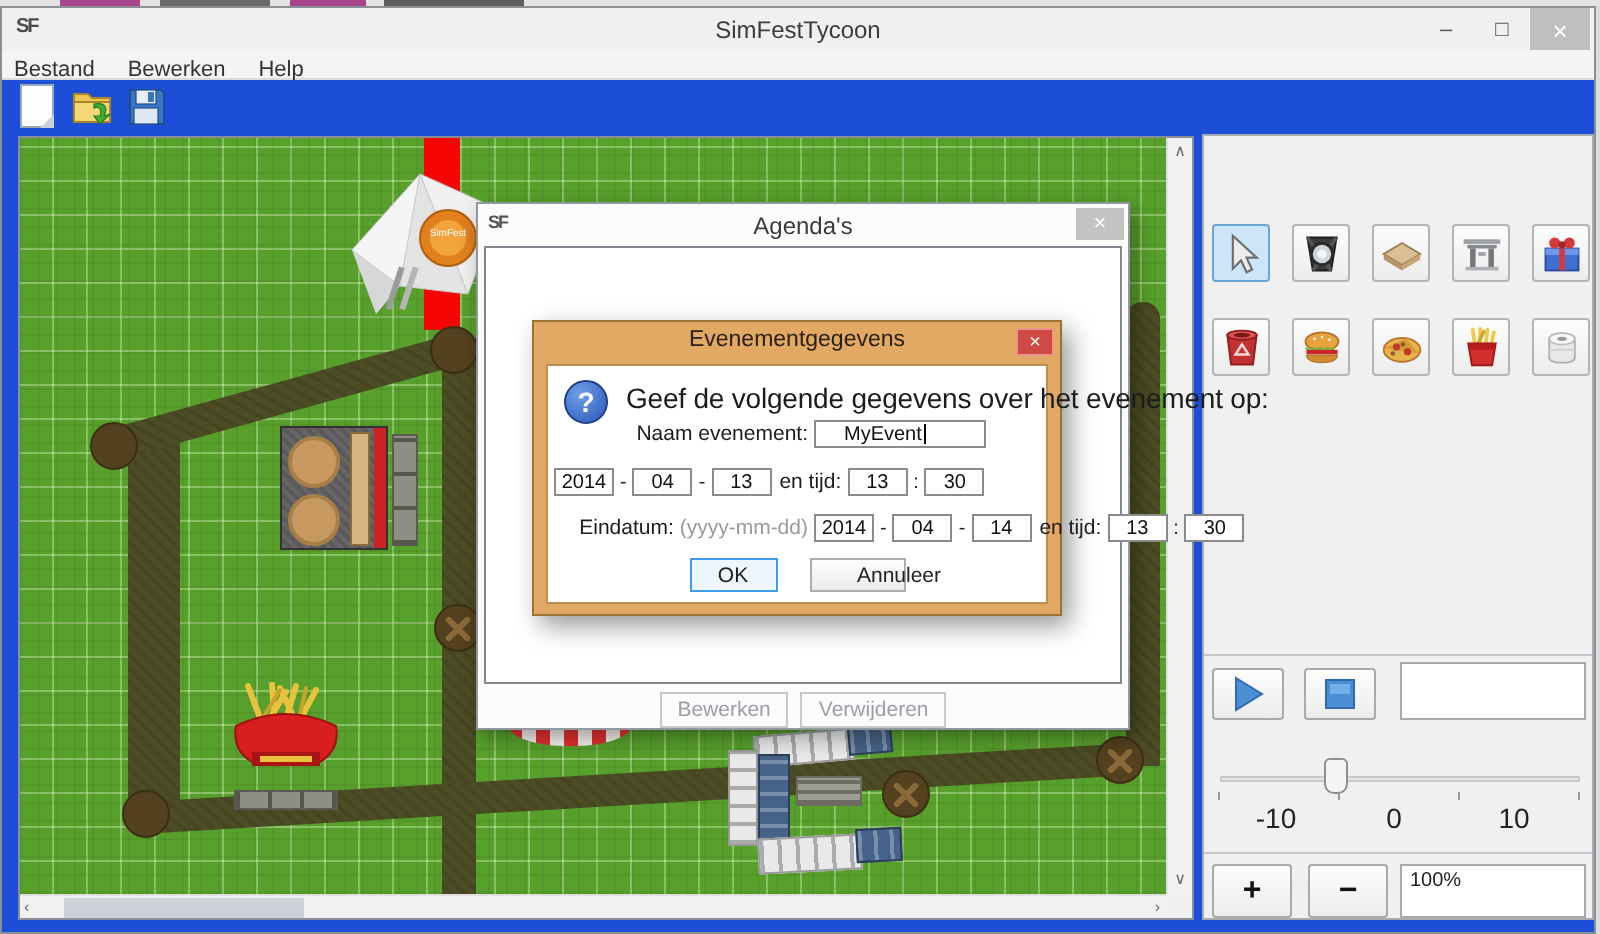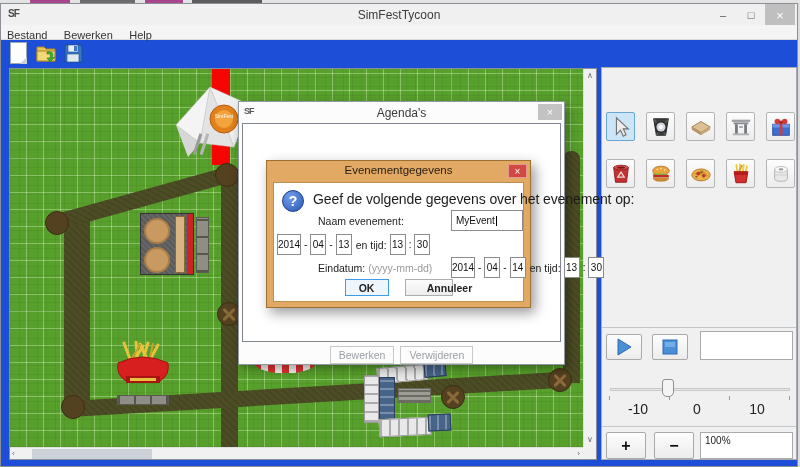--- a/index.html
+++ b/index.html
@@ -96,30 +96,30 @@
   .abtn.disabled{color:#9ba0a6;background:#fcfcfc;border-color:#c8c8c8;}
 
   
   .dlg-event{left:265px;top:156px;width:265px;height:148px;background:#e1a963;border:1px solid #9c7134;box-sizing:border-box;box-shadow:4px 5px 12px rgba(0,0,0,0.4);z-index:20;}
   .ev-title{left:0;top:3px;width:100%;text-align:center;font-size:11.5px;color:#2a2013;}
   .ev-close{right:3px;top:3px;width:19px;height:14px;background:#ce4a42;border:1px solid #e7958f;box-sizing:border-box;color:#fff;font-size:10px;display:flex;align-items:center;justify-content:center;}
   .ev-body{left:6px;top:21px;width:251px;height:120px;background:#fff;border:1px solid #b98f52;box-sizing:border-box;}
   .q-icon{left:8px;top:7px;width:22px;height:22px;border-radius:50%;background:radial-gradient(circle at 35% 30%,#6f9fe8,#2b57b8);border:1px solid #1d3f8c;box-sizing:border-box;color:#fff;font-size:14px;font-weight:bold;display:flex;align-items:center;justify-content:center;}
   .ev-prompt{left:39px;top:8px;font-size:14px;color:#1c1c1c;white-space:nowrap;letter-spacing:-0.1px;}
   .frow{position:absolute;left:0;width:100%;display:flex;align-items:center;}
-  .flabel{width:130px;flex:none;font-size:10.5px;color:#1c1c1c;white-space:nowrap;margin-left:44px;}
+  .flabel{width:130px;flex:none;text-align:right;font-size:10.5px;color:#1c1c1c;white-space:nowrap;}
   .fhint{color:#9a9a9a;}
-  .tbox{height:21px;border:1px solid #8b8b8b;background:#fff;box-sizing:border-box;font-size:10px;color:#111;display:flex;align-items:center;padding:0 4px;}
+  .tbox{height:14px;border:1px solid #8b8b8b;background:#fff;box-sizing:border-box;font-size:10px;color:#111;display:flex;align-items:center;padding:0 14px;}
   .name-box{width:86px;margin-left:3px;}
   .dbox{justify-content:center;margin-left:3px;}
   .w-year{width:24px;} .w-2{width:16px;}
   .sep{font-size:10px;color:#222;margin-left:3px;}
   .entijd{font-size:10.5px;color:#1c1c1c;margin-left:4px;white-space:nowrap;}
   .caret{display:inline-block;width:1px;height:10px;background:#000;margin-left:1px;}
-  .ev-btnrow{left:0;top:96px;width:100%;display:flex;justify-content:center;gap:16px;font-weight:bold;}
+  .ev-btnrow{left:0;top:96px;width:100%;display:flex;justify-content:center;gap:16px;}
   .evbtn{height:17px;font-size:10.5px;display:flex;align-items:center;justify-content:center;background:linear-gradient(#fdfdfd,#ececec);border:1px solid #adadad;box-sizing:border-box;color:#222;}
   .evbtn.ok{width:44px;border:1px solid #3d9be9;background:#eef6fd;}
   .evbtn.cancel{width:48px;padding-left:42px;}
 
   svg{display:block;}
 </style>
 </head>
 <body>
 
 <div class="screen">

